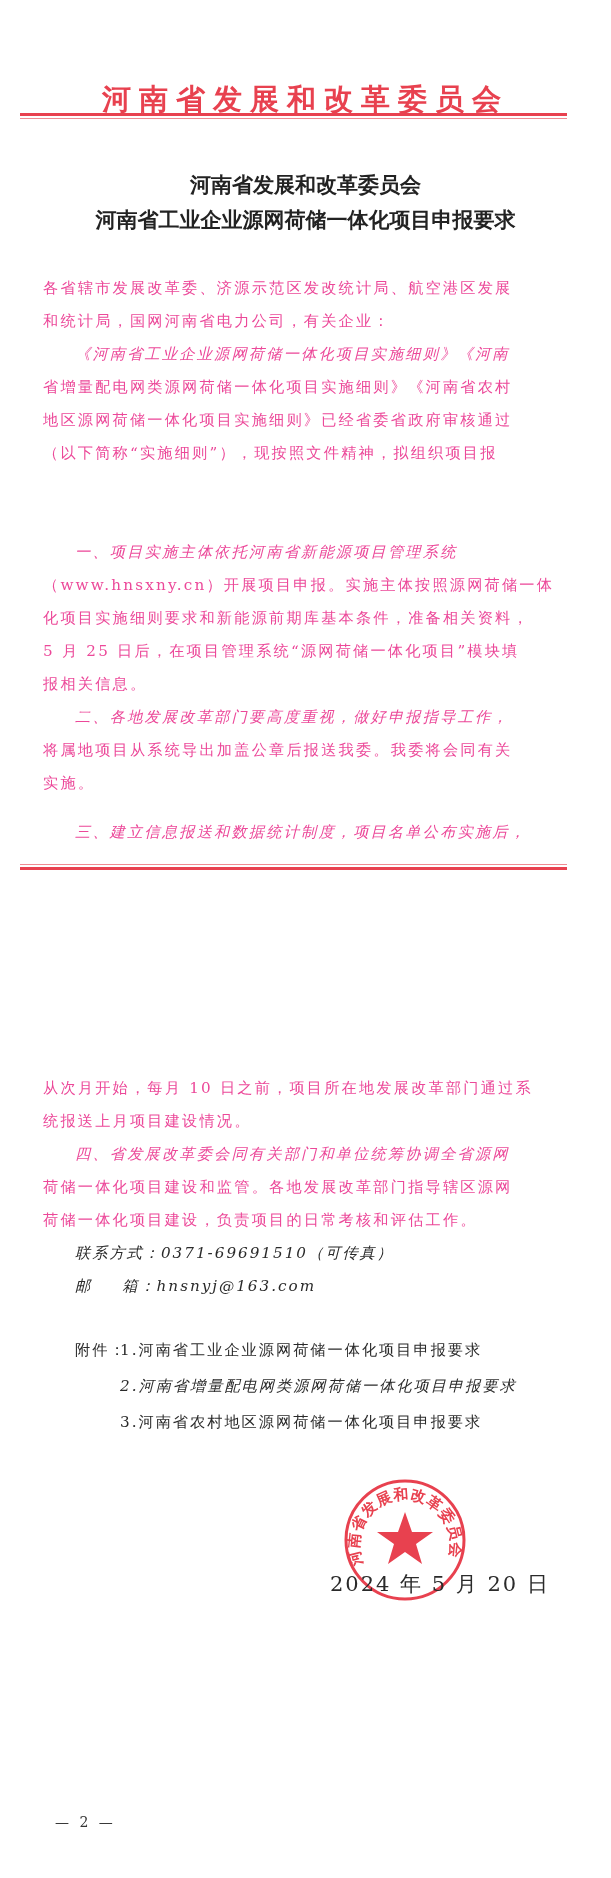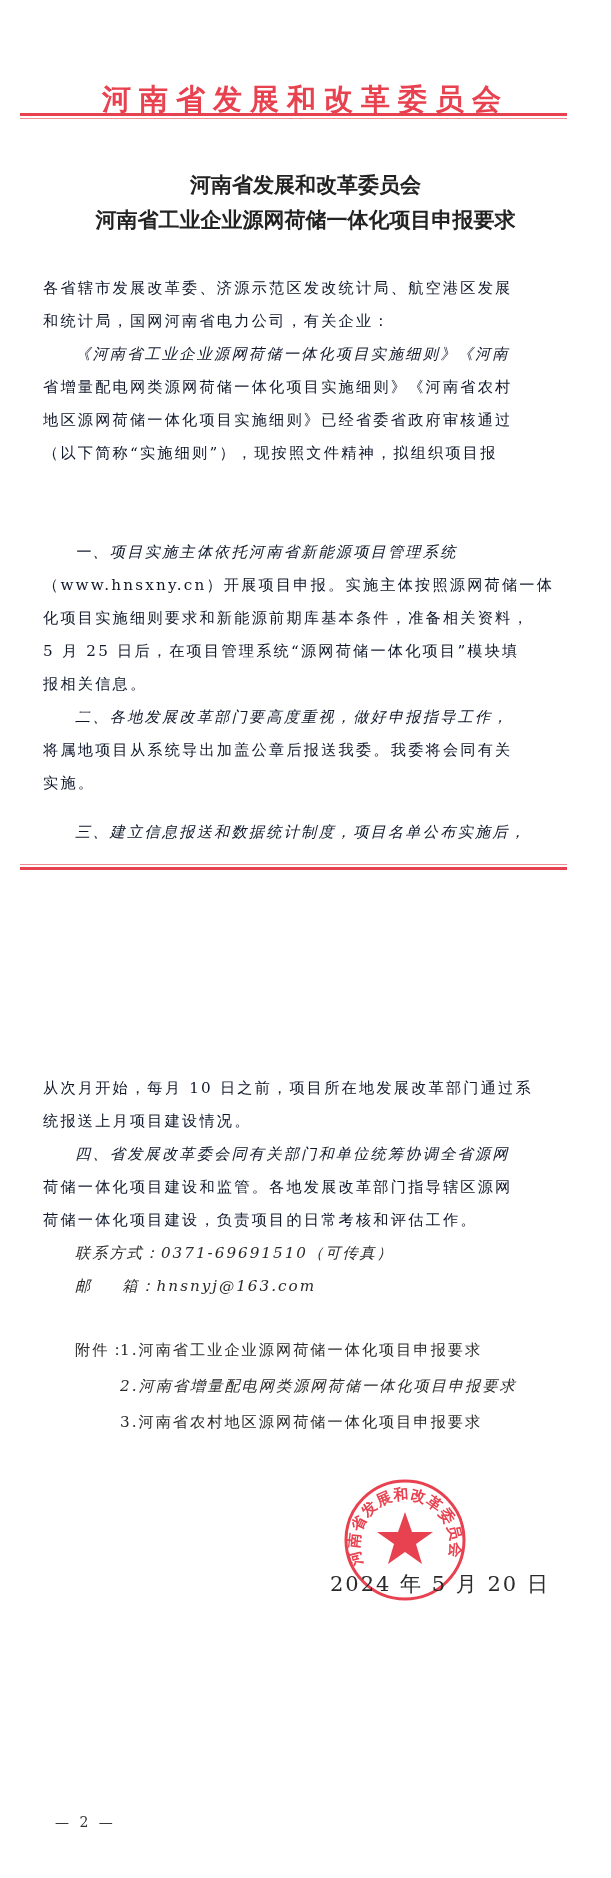--- a/index.html
+++ b/index.html
@@ -7,21 +7,21 @@
          font-family: "DejaVu Serif", "Liberation Serif", serif; color: #2a2a2a; }
   .abs { position: absolute; }
   .letterhead { left: 0; width: 611px; top: 80px; text-align: center;
                 color: #e8414f; font-family: "DejaVu Sans", "Liberation Sans", sans-serif;
                 font-weight: bold; font-size: 29px; letter-spacing: 8px; }
   .rule-thick { height: 3px; background: #e8414f; }
   .rule-thin  { height: 1px; background: #f08a92; }
   .title { left: 0; width: 611px; text-align: center; font-size: 21px; font-weight: bold;
            color: #222; line-height: 34px; }
   .body { left: 43px; width: 420px; font-size: 15.2px; line-height: 33px;
-          letter-spacing: 2.2px; color: #0f172a; text-align: justify; }
+          letter-spacing: 2.2px; color: #ec4899; text-align: justify; }
   .line { white-space: nowrap; height: 33px; }
   .indent { padding-left: 32px; font-style: italic; }
   .contact { left: 75px; font-size: 15.2px; letter-spacing: 2px; line-height: 33px; white-space: nowrap; font-style: italic; }
   .attach { font-size: 15.2px; letter-spacing: 2px; line-height: 36px; white-space: nowrap; }
   .stamp { left: 343px; top: 1478px; width: 124px; height: 124px; }
   .date { left: 330px; top: 1570px; font-size: 21px; letter-spacing: 2px; white-space: nowrap; }
   .pageno { left: 55px; top: 1814px; font-size: 14px; letter-spacing: 3px; color: #333; }
 </style>
 </head>
 <body>

